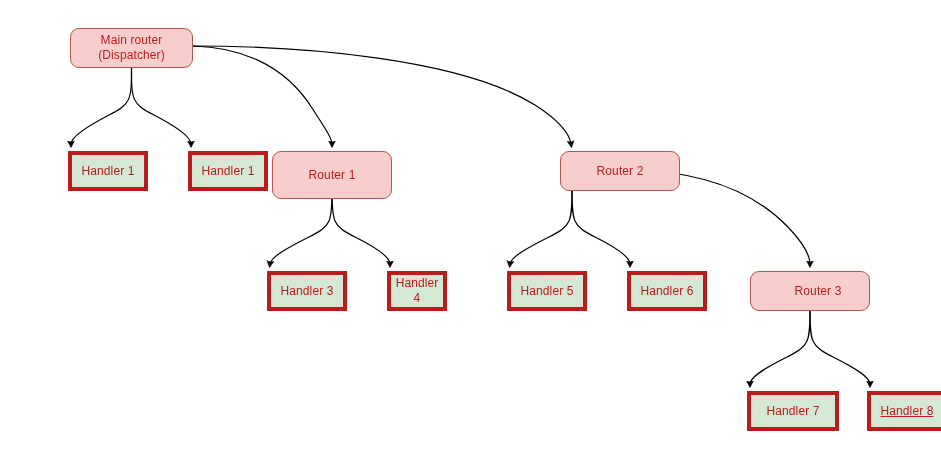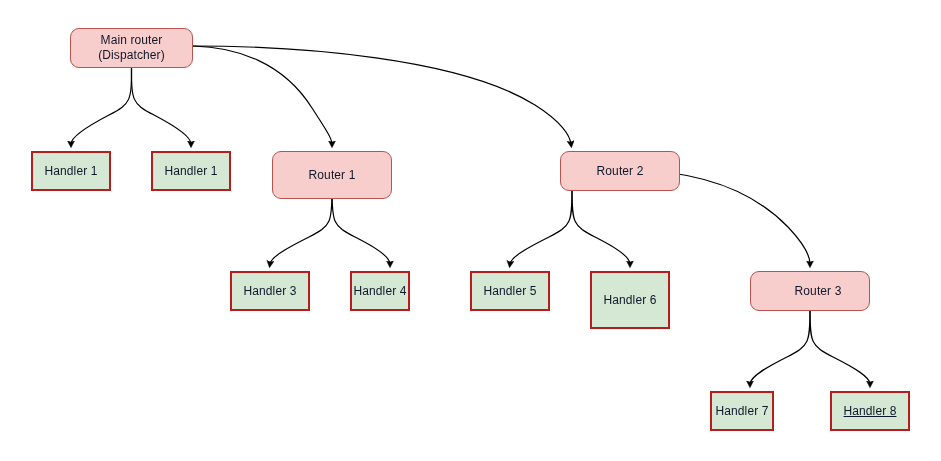--- a/index.html
+++ b/index.html
@@ -28,33 +28,34 @@
   }
   .node {
     position: absolute;
     box-sizing: border-box;
     display: flex;
     align-items: center;
     justify-content: center;
     text-align: center;
     font-size: 12px;
     line-height: 15px;
-    color: #0f172a;
+    color: #b91c1c;
     letter-spacing: 0.1px;
     white-space: pre-line;
   }
   .node-router {
     background: #f8cecc;
     border: 1px solid #b85450;
     border-radius: 9px;
   }
   .node-handler {
     background: #d5e8d4;
-    border: 2px solid #b91c1c;
+    border: 4px solid #b91c1c;
     border-radius: 0;
+    margin-left: 37px;
   }
   .node-label {
     display: block;
     white-space: pre-line;
   }
 </style>
 </head>
 <body>
 
 <div id="diagram-canvas">
@@ -98,26 +99,26 @@
   </div>
   <div class="node node-handler" style="left: 230px; top: 271px; width: 80px; height: 40px;">
     <span class="node-label">Handler 3</span>
   </div>
   <div class="node node-handler" style="left: 350px; top: 271px; width: 60px; height: 40px;">
     <span class="node-label">Handler 4</span>
   </div>
   <div class="node node-handler" style="left: 470px; top: 271px; width: 80px; height: 40px;">
     <span class="node-label">Handler 5</span>
   </div>
-  <div class="node node-handler" style="left: 590px; top: 271px; width: 80px; height: 58px;">
+  <div class="node node-handler" style="left: 590px; top: 271px; width: 80px; height: 40px;">
     <span class="node-label">Handler 6</span>
   </div>
   <div class="node node-router" style="left: 750px; top: 271px; width: 120px; height: 40px; padding-left: 16px;">
     <span class="node-label">Router 3</span>
   </div>
-  <div class="node node-handler" style="left: 710px; top: 391px; width: 64px; height: 40px;">
+  <div class="node node-handler" style="left: 710px; top: 391px; width: 92px; height: 40px;">
     <span class="node-label">Handler 7</span>
   </div>
   <div class="node node-handler" style="left: 830px; top: 391px; width: 80px; height: 40px; text-decoration: underline;">
     <span class="node-label">Handler 8</span>
   </div>
 
 </div>
 
 </body></html>

